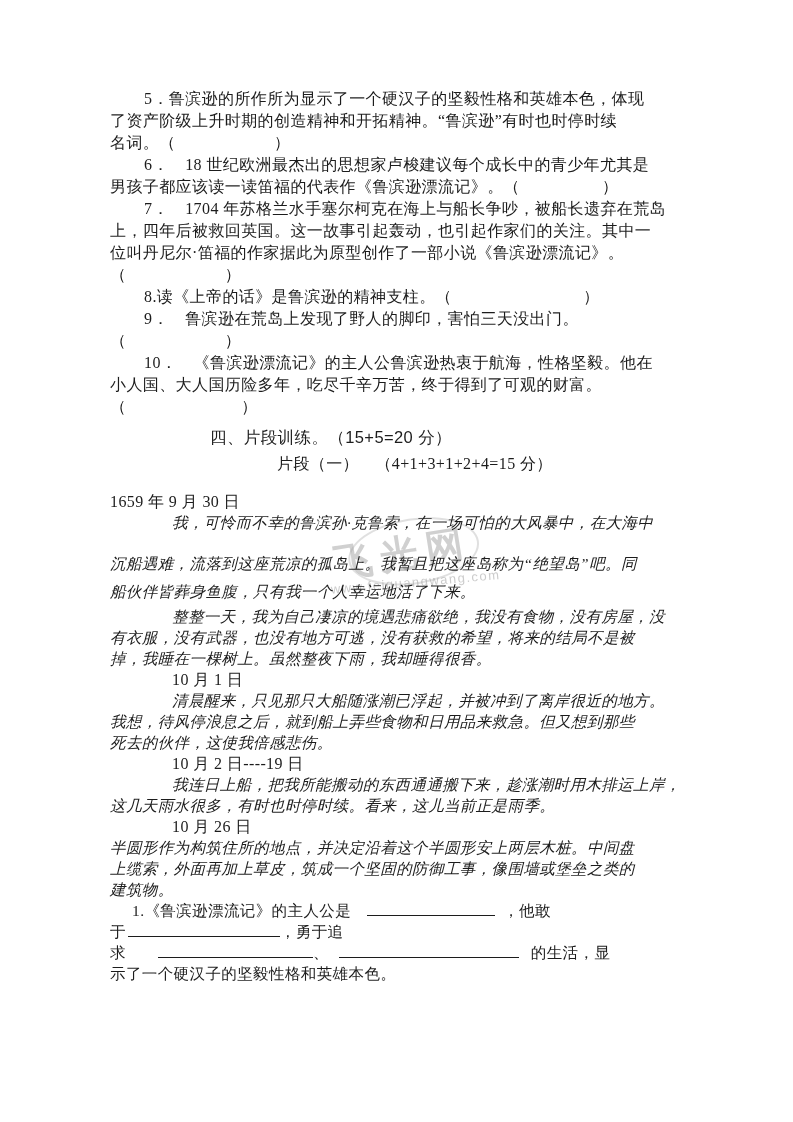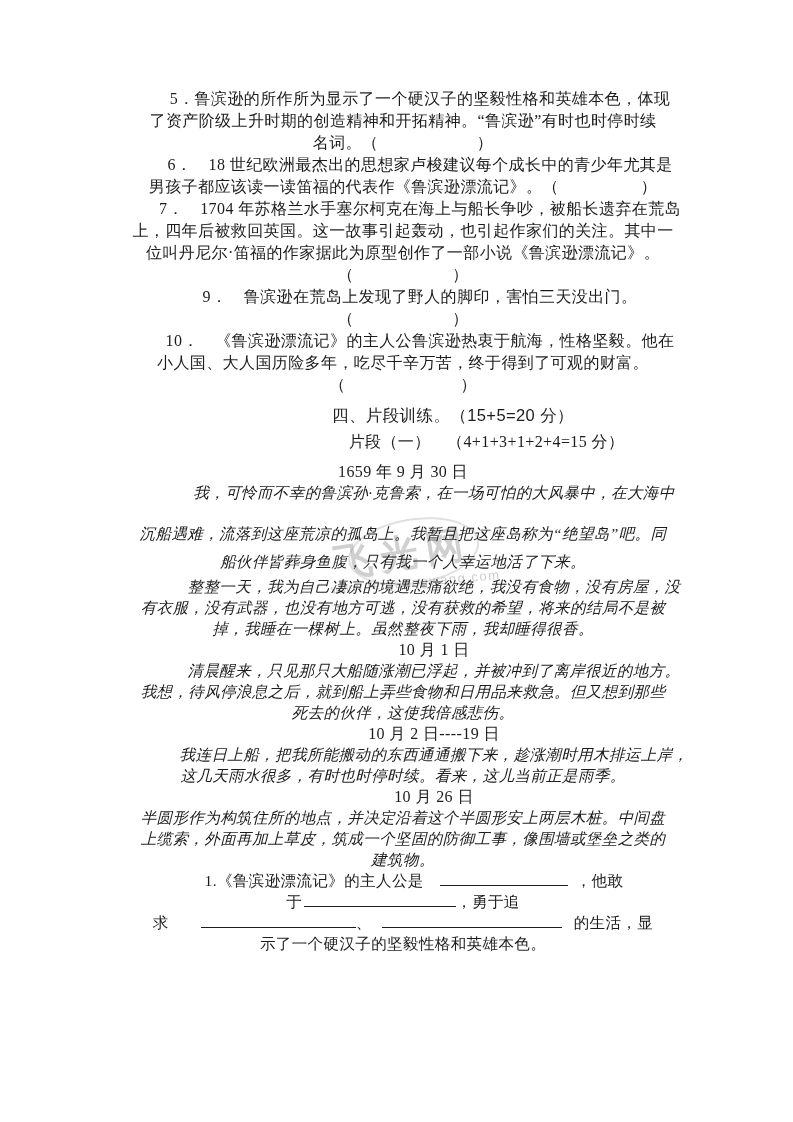--- a/index.html
+++ b/index.html
@@ -15,21 +15,20 @@
   .content{
     position:absolute;
     left:110px;top:88px;
     width:586px;
   }
   .ln{
     white-space:pre;
     font-size:16px;
     line-height:22px;
     letter-spacing:0.4px;
-    text-align:center;
   }
   
   .ind2{padding-left:34px;}
   
   .heading{
     font-weight:normal;
     padding-left:100px;
     margin-top:8px;
     font-family:"Liberation Sans","DejaVu Sans",sans-serif;
     font-size:16.5px;
@@ -42,21 +41,21 @@
   .diary{
     font-style:italic;
     line-height:21px;
     font-size:15.5px;
   }
   .diary.date{
     font-style:normal;
     font-size:16px;
   }
   .ind{padding-left:62px;}
-  .mt8{margin-top:8px;}
+  .mt8{margin-top:16px;}
   .mb20{margin-bottom:20px;}
   .mb7{margin-bottom:7px;}
   .mb4{margin-bottom:4px;}
   
   .q1{
     line-height:21px;
     font-size:15.5px;
     white-space:normal;
   }
   .q1.first{padding-left:22px;}
@@ -121,20 +120,21 @@
 
     <div class="ln ind2">5．鲁滨逊的所作所为显示了一个硬汉子的坚毅性格和英雄本色，体现</div>
     <div class="ln">了资产阶级上升时期的创造精神和开拓精神。“鲁滨逊”有时也时停时续</div>
     <div class="ln">名词。（　　　　　　）</div>
     <div class="ln ind2">6．　18 世纪欧洲最杰出的思想家卢梭建议每个成长中的青少年尤其是</div>
     <div class="ln">男孩子都应该读一读笛福的代表作《鲁滨逊漂流记》。（　　　　　）</div>
     <div class="ln ind2">7．　1704 年苏格兰水手塞尔柯克在海上与船长争吵，被船长遗弃在荒岛</div>
     <div class="ln">上，四年后被救回英国。这一故事引起轰动，也引起作家们的关注。其中一</div>
     <div class="ln">位叫丹尼尔·笛福的作家据此为原型创作了一部小说《鲁滨逊漂流记》。</div>
     <div class="ln">（　　　　　　）</div>
+    <div class="ln ind2">8.读《上帝的话》是鲁滨逊的精神支柱。（　　　　　　　　）</div>
     <div class="ln ind2">9．　鲁滨逊在荒岛上发现了野人的脚印，害怕三天没出门。</div>
     <div class="ln">（　　　　　　）</div>
     <div class="ln ind2">10．　《鲁滨逊漂流记》的主人公鲁滨逊热衷于航海，性格坚毅。他在</div>
     <div class="ln">小人国、大人国历险多年，吃尽千辛万苦，终于得到了可观的财富。</div>
     <div class="ln">（　　　　　　　）</div>
 
     <div class="ln heading">四、片段训练。（15+5=20 分）</div>
     <div class="ln subheading">片段（一）　（4+1+3+1+2+4=15 分）</div>
 
     <div class="ln diary date mt8">1659 年 9 月 30 日</div>

